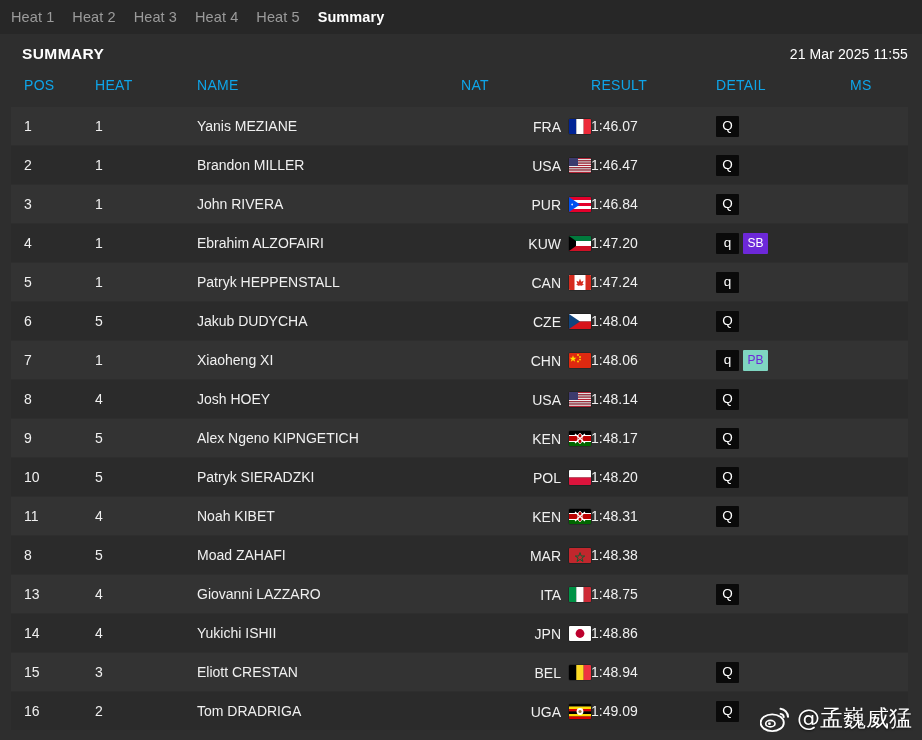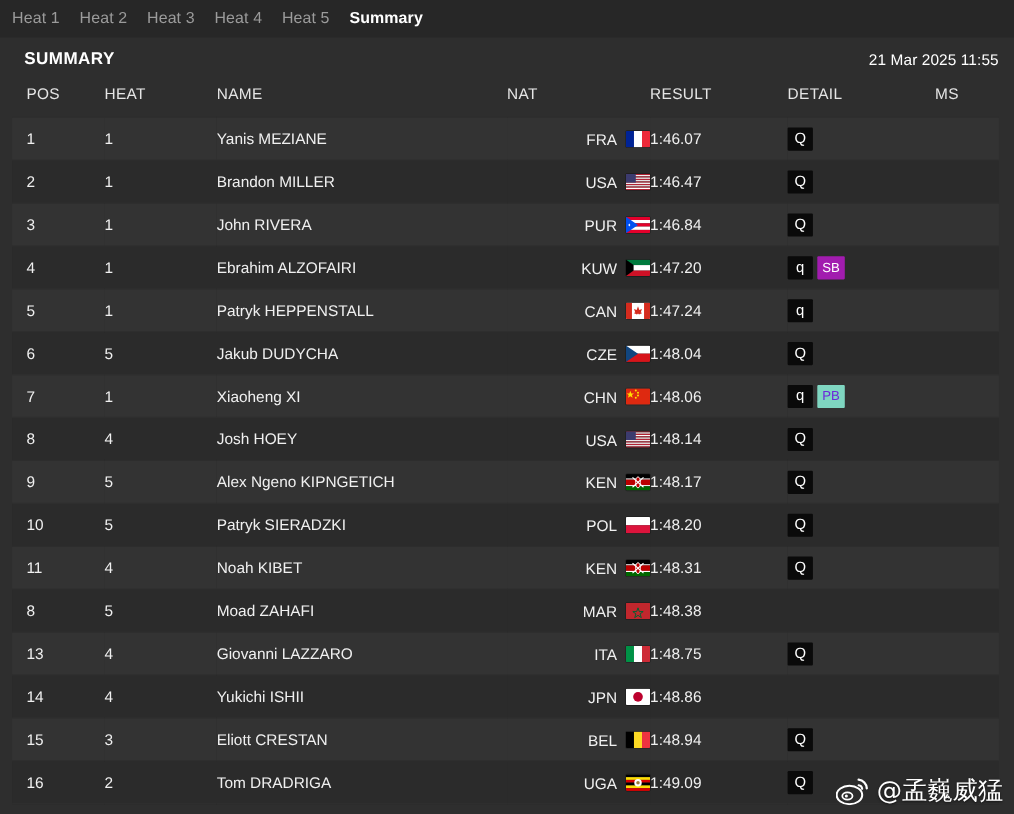--- a/index.html
+++ b/index.html
@@ -65,21 +65,21 @@
   table.results col.c-name  {width:264px;}
   table.results col.c-nat   {width:130px;}
   table.results col.c-result{width:125px;}
   table.results col.c-detail{width:134px;}
   table.results col.c-ms    {width:58px;}
 
   thead th{
     text-align:left;
     font-size:14px;
     font-weight:normal;
-    color:#e5e5e5;
+    color:#0ea5e9;
     padding:5px 0 13px 0;
     letter-spacing:.3px;
   }
   thead th.h-pos{padding-left:13px;}
 
   tbody tr{height:39px;}
   tbody tr.odd  td{background:#333333;}
   tbody tr.even td{background:#2b2b2b;}
   tbody td{
     font-size:14px;
@@ -113,21 +113,21 @@
   .badge{
     display:inline-flex;align-items:center;justify-content:center;
     min-width:17px;height:21px;
     padding:0 3px;
     font-size:13.5px;
     line-height:1;
     color:#ffffff;
     border-radius:1px;
   }
   .badge.q{background:#0a0a0a;font-weight:normal;}
-  .badge.sb{background:#a21caf;font-size:12px;padding:0 4px;}
+  .badge.sb{background:#6d28d9;font-size:12px;padding:0 4px;}
   .badge.pb{background:#7fd6c1;font-size:12px;padding:0 4px;color:#6d28d9;}
 
   
   .watermark{
     position:absolute;
     right:10px;bottom:6px;
     display:flex;align-items:center;gap:7px;
     pointer-events:none;
   }
   .wb-logo{width:30px;height:26px;display:block;}

